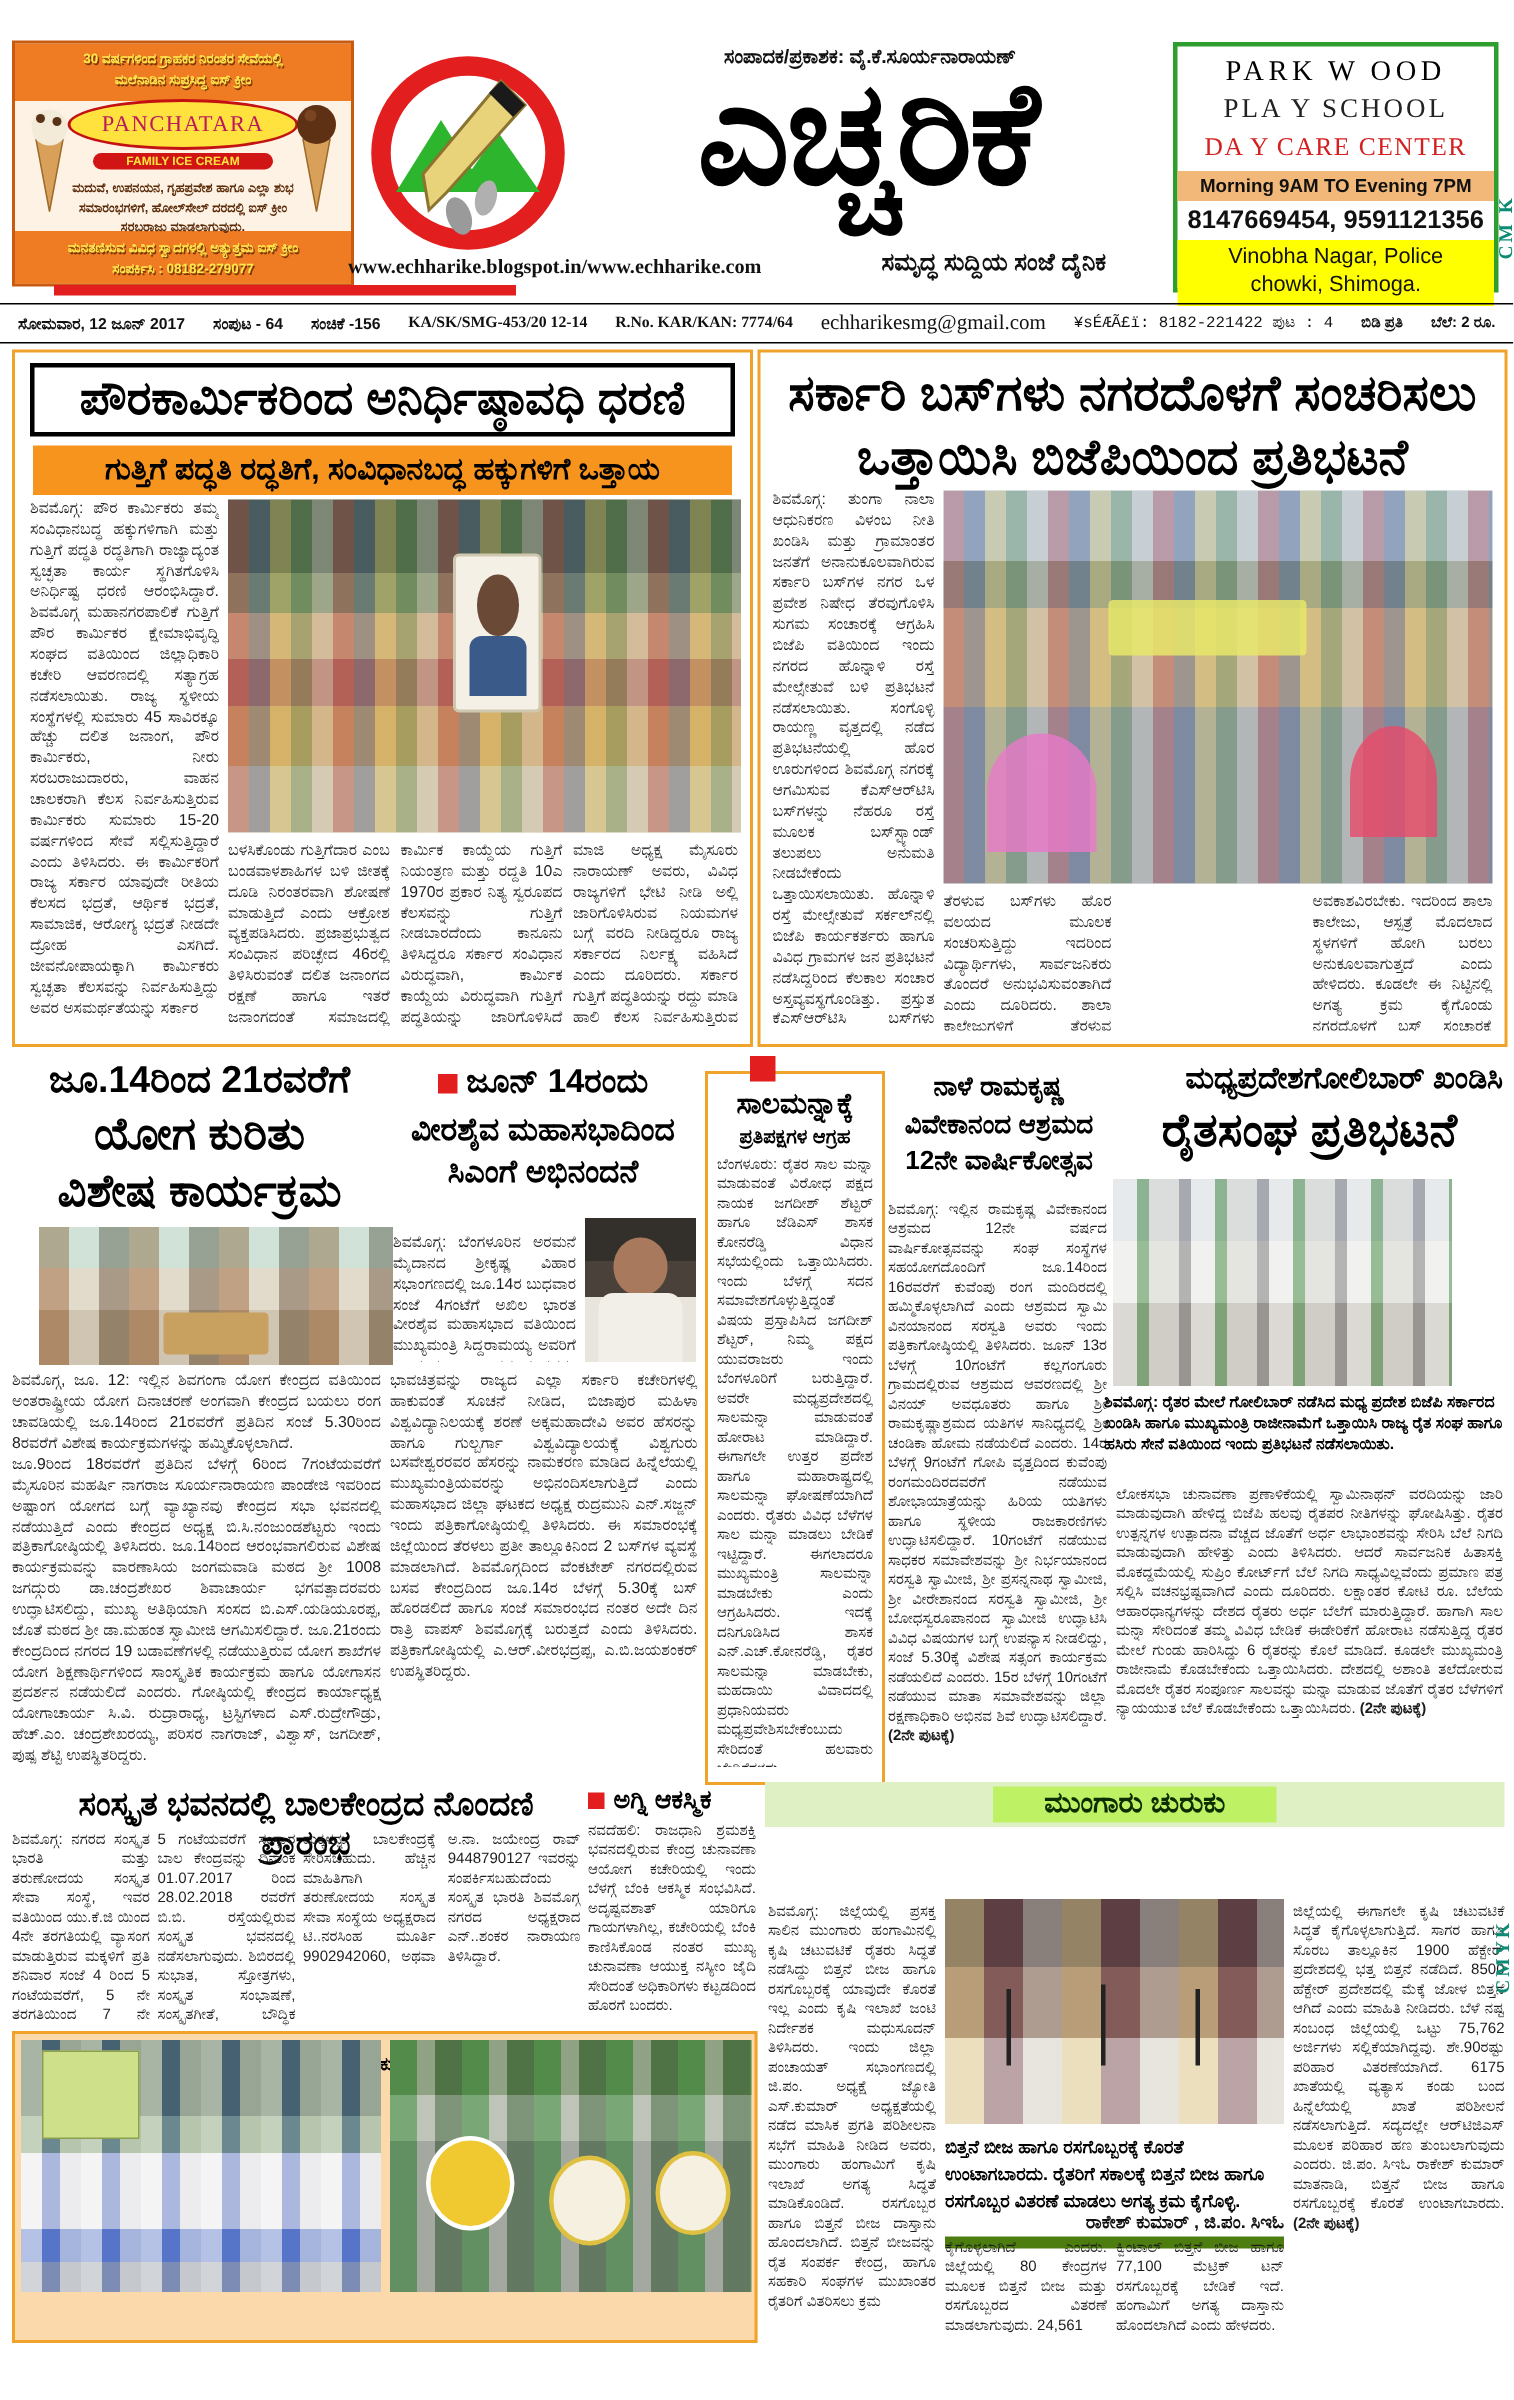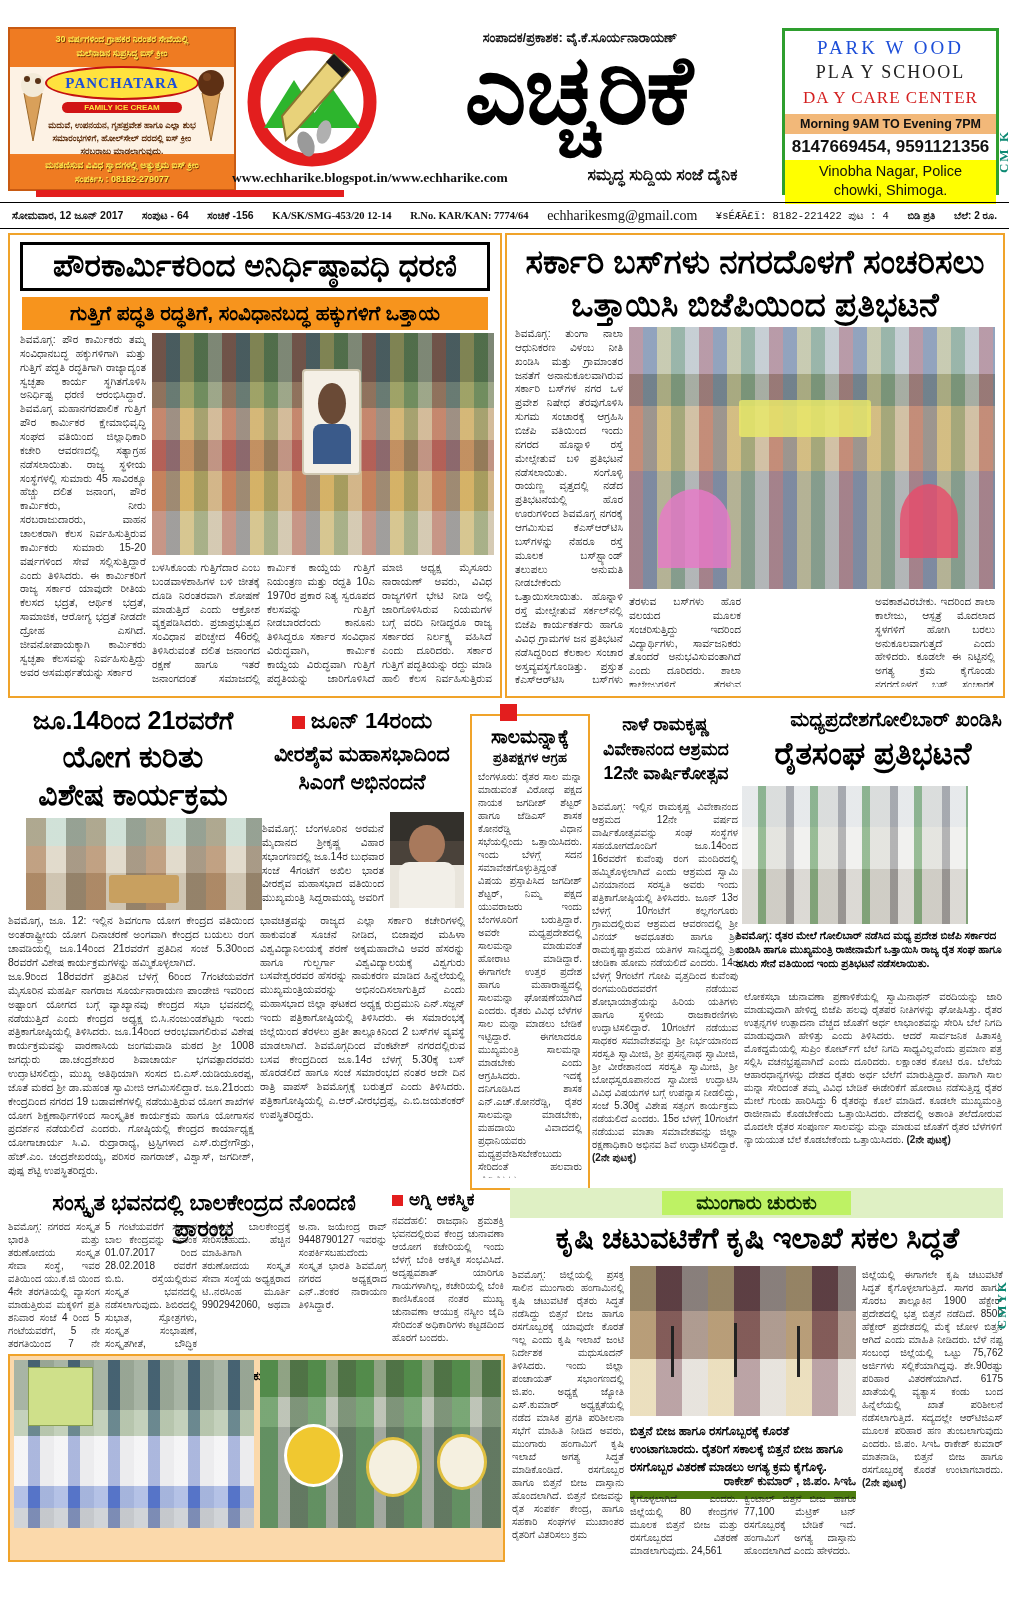--- a/index.html
+++ b/index.html
@@ -23,21 +23,21 @@
 <body>
 
 <div id="page">
 
   <div class="abs" style="left:8px;top:27px;width:224px;height:160px;border:2px solid #c85a12;background:linear-gradient(180deg,#ef7b22 0 24%,#fdf2e4 24% 78%,#f07d24 78% 100%);text-align:center;">
     <div style="color:#ffe94d;font-weight:bold;font-size:9px;padding-top:4px;line-height:1.5;text-shadow:1px 1px 0 #7a3608;">
       <div>30 ವರ್ಷಗಳಿಂದ ಗ್ರಾಹಕರ ನಿರಂತರ ಸೇವೆಯಲ್ಲಿ</div>
       <div>ಮಲೆನಾಡಿನ ಸುಪ್ರಸಿದ್ಧ ಐಸ್ ಕ್ರೀಂ</div>
     </div>
     <div style="margin:6px auto 0;width:150px;height:30px;background:#ffe23e;border:2px solid #c41111;border-radius:50%;display:flex;align-items:center;justify-content:center;">
-      <span style="color:#1d4ed8;font-weight:bold;font-size:15px;letter-spacing:1px;font-family:'Liberation Serif',serif;">PANCHATARA</span>
+      <span style="color:#be185d;font-weight:normal;font-size:15px;letter-spacing:1px;font-family:'Liberation Serif',serif;">PANCHATARA</span>
     </div>
     <div style="margin:2px auto 0;width:120px;background:#d11414;color:#ffe23e;font-size:8px;font-weight:bold;border-radius:8px;padding:1px 0;">
       <span>FAMILY ICE CREAM</span>
     </div>
 
     <svg class="abs" style="left:6px;top:38px;" width="34" height="78" viewBox="0 0 34 78">
       <polygon points="8,26 26,26 17,74" fill="#d9a05a" stroke="#9c6a2c"></polygon>
       <circle cx="17" cy="18" r="12" fill="#f3ead8"></circle>
         <circle cx="11" cy="12" r="3" fill="#5a3317"></circle>
         <circle cx="22" cy="14" r="3" fill="#5a3317"></circle>
@@ -64,21 +64,21 @@
     <ellipse cx="60" cy="108" rx="8" ry="13" fill="#9a9a9a" transform="rotate(-20 60 108)"></ellipse>
     <ellipse cx="78" cy="96" rx="7" ry="12" fill="#b0b0b0" transform="rotate(15 78 96)"></ellipse>
   </svg>
   <div class="abs" style="left:232px;top:170px;width:290px;font-family:'Liberation Serif',serif;font-weight:bold;font-size:13.5px;color:#111;">www.echharike.blogspot.in/www.echharike.com</div>
 
   <div class="abs" style="left:420px;top:30px;width:320px;font-weight:bold;font-size:13px;text-align:center;">ಸಂಪಾದಕ/ಪ್ರಕಾಶಕ: ವೈ.ಕೆ.ಸೂರ್ಯನಾರಾಯಣ್</div>
   <div class="abs" style="left:378px;top:40px;width:400px;font-size:96px;font-weight:bold;color:#000;text-align:center;line-height:1.05;letter-spacing:-2px;">ಎಚ್ಚರಿಕೆ</div>
   <div class="abs" style="left:545px;top:166px;width:235px;font-weight:bold;font-size:16px;text-align:center;">ಸಮೃದ್ಧ ಸುದ್ದಿಯ ಸಂಜೆ ದೈನಿಕ</div>
 
   <div class="abs" style="left:782px;top:28px;width:211px;height:161px;border:3px solid #2e9e2e;background:#fff;text-align:center;font-family:'Liberation Serif',serif;">
-    <div style="font-size:19px;letter-spacing:3px;color:#1d4ed8;margin-top:6px;">PARK  W OOD</div>
+    <div style="font-size:19px;letter-spacing:3px;color:#000000;margin-top:6px;">PARK  W OOD</div>
     <div style="font-size:18px;letter-spacing:2px;color:#222;margin-top:3px;">PLA Y  SCHOOL</div>
     <div style="font-size:17px;letter-spacing:1px;color:#d42020;margin-top:5px;">DA Y CARE   CENTER</div>
     <div style="background:#f2b879;font-family:'Liberation Sans',sans-serif;font-weight:bold;font-size:12.5px;color:#111;margin-top:6px;padding:3px 0;">Morning 9AM TO Evening 7PM</div>
     <div style="font-family:'Liberation Sans',sans-serif;font-weight:bold;font-size:17px;color:#111;padding:3px 0;">8147669454, 9591121356</div>
     <div style="background:#ffff00;font-family:'Liberation Sans',sans-serif;font-size:14.5px;color:#111;padding:2px 0 4px;line-height:1.3;">
       <div>Vinobha Nagar, Police</div>
       <div>chowki, Shimoga.</div>
     </div>
   </div>
   <div class="abs vert" style="left:996px;top:130px;">CM K</div>
@@ -200,21 +200,20 @@
       <div style="position:absolute;left:10%;top:38%;width:22%;height:34%;background:#f0c830;border-radius:50%;border:3px solid #fff;"></div>
       <div style="position:absolute;left:44%;top:46%;width:20%;height:32%;background:#f5f0e0;border-radius:50%;border:3px solid #e0c040;"></div>
       <div style="position:absolute;right:6%;top:44%;width:18%;height:30%;background:#f5f0e0;border-radius:50%;border:3px solid #e0c040;"></div>
     </div>
     <div class="capbold" style="text-align:center;font-size:12px;margin-top:8px;">ಜಿಲ್ಲಾಡಳಿತದ ವತಿಯಿಂದ ಬಾಲಕಾರ್ಮಿಕ ಪದ್ಧತಿ ನಿವಾರಣೆ ಕುರಿತು ಅರಿವು ಮೂಡಿಸಲು ಜಾಗೃತಿ ಜಾಥಾ ನಡೆಸಲಾಯಿತು.</div>
   </div>
 
   <div class="abs" style="left:510px;top:1188px;width:493px;height:30px;background:#dff0c4;display:flex;align-items:center;justify-content:center;">
     <div style="background:#bef264;color:#0d2d00;font-weight:bold;font-size:19px;padding:1px 34px;">ಮುಂಗಾರು ಚುರುಕು</div>
   </div>
-  <div class="abs hl" style="left:512px;top:1222px;width:491px;font-size:29px;">ಕೃಷಿ ಚಟುವಟಿಕೆಗೆ ಕೃಷಿ ಇಲಾಖೆ ಸಕಲ ಸಿದ್ಧತೆ</div>
   <div class="abs bodytxt-sm" style="left:512px;top:1268px;width:112px;height:296px;overflow:hidden;">ಶಿವಮೊಗ್ಗ: ಜಿಲ್ಲೆಯಲ್ಲಿ ಪ್ರಸಕ್ತ ಸಾಲಿನ ಮುಂಗಾರು ಹಂಗಾಮಿನಲ್ಲಿ ಕೃಷಿ ಚಟುವಟಿಕೆ ರೈತರು ಸಿದ್ಧತೆ ನಡೆಸಿದ್ದು ಬಿತ್ತನೆ ಬೀಜ ಹಾಗೂ ರಸಗೊಬ್ಬರಕ್ಕೆ ಯಾವುದೇ ಕೊರತೆ ಇಲ್ಲ ಎಂದು ಕೃಷಿ ಇಲಾಖೆ ಜಂಟಿ ನಿರ್ದೇಶಕ ಮಧುಸೂದನ್ ತಿಳಿಸಿದರು. ಇಂದು ಜಿಲ್ಲಾ ಪಂಚಾಯತ್ ಸಭಾಂಗಣದಲ್ಲಿ ಜಿ.ಪಂ. ಅಧ್ಯಕ್ಷೆ ಜ್ಯೋತಿ ಎಸ್.ಕುಮಾರ್ ಅಧ್ಯಕ್ಷತೆಯಲ್ಲಿ ನಡೆದ ಮಾಸಿಕ ಪ್ರಗತಿ ಪರಿಶೀಲನಾ ಸಭೆಗೆ ಮಾಹಿತಿ ನೀಡಿದ ಅವರು, ಮುಂಗಾರು ಹಂಗಾಮಿಗೆ ಕೃಷಿ ಇಲಾಖೆ ಅಗತ್ಯ ಸಿದ್ಧತೆ ಮಾಡಿಕೊಂಡಿದೆ. ರಸಗೊಬ್ಬರ ಹಾಗೂ ಬಿತ್ತನೆ ಬೀಜ ದಾಸ್ತಾನು ಹೊಂದಲಾಗಿದೆ. ಬಿತ್ತನೆ ಬೀಜವನ್ನು ರೈತ ಸಂಪರ್ಕ ಕೇಂದ್ರ, ಹಾಗೂ ಸಹಕಾರಿ ಸಂಘಗಳ ಮುಖಾಂತರ ರೈತರಿಗೆ ವಿತರಿಸಲು ಕ್ರಮ</div>
   <div class="photo" style="left:630px;top:1266px;width:226px;height:150px;background:linear-gradient(180deg,#4a3a34 0 30%,#8a6a58 30% 62%,#e8e2d8 62% 100%);">
     <div class="stripes" style="background:repeating-linear-gradient(90deg,rgba(240,220,160,.45) 0 26px,rgba(120,70,90,.4) 26px 52px,rgba(230,230,230,.4) 52px 78px);"></div>
     <div style="position:absolute;left:18%;top:40%;width:3px;height:34%;background:#222;"></div>
     <div style="position:absolute;left:46%;top:38%;width:3px;height:36%;background:#222;"></div>
     <div style="position:absolute;left:74%;top:40%;width:3px;height:34%;background:#222;"></div>
   </div>
   <div class="abs capbold" style="left:630px;top:1422px;width:226px;font-size:12px;line-height:1.5;">ಬಿತ್ತನೆ ಬೀಜ ಹಾಗೂ ರಸಗೊಬ್ಬರಕ್ಕೆ ಕೊರತೆ ಉಂಟಾಗಬಾರದು. ರೈತರಿಗೆ ಸಕಾಲಕ್ಕೆ ಬಿತ್ತನೆ ಬೀಜ ಹಾಗೂ ರಸಗೊಬ್ಬರ ವಿತರಣೆ ಮಾಡಲು ಅಗತ್ಯ ಕ್ರಮ ಕೈಗೊಳ್ಳಿ.</div>
   <div class="abs" style="left:630px;top:1474px;width:226px;font-weight:bold;font-size:12px;text-align:right;border-bottom:8px solid #4d7c0f;padding-bottom:3px;">ರಾಕೇಶ್ ಕುಮಾರ್ , ಜಿ.ಪಂ. ಸಿಇಓ</div>
   <div class="abs bodytxt-sm" style="left:630px;top:1492px;width:108px;height:72px;overflow:hidden;">ಕೈಗೊಳ್ಳಲಾಗಿದೆ ಎಂದರು. ಜಿಲ್ಲೆಯಲ್ಲಿ 80 ಕೇಂದ್ರಗಳ ಮೂಲಕ ಬಿತ್ತನೆ ಬೀಜ ಮತ್ತು ರಸಗೊಬ್ಬರದ ವಿತರಣೆ ಮಾಡಲಾಗುವುದು. 24,561</div>

